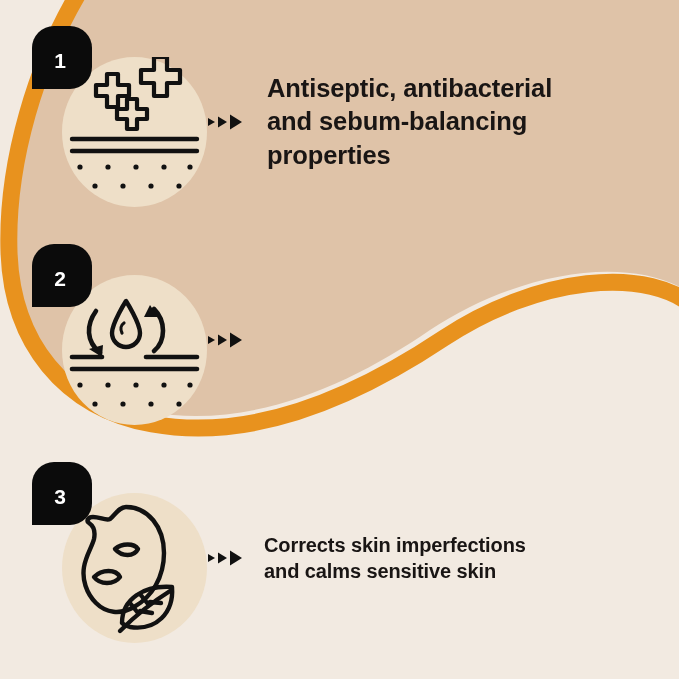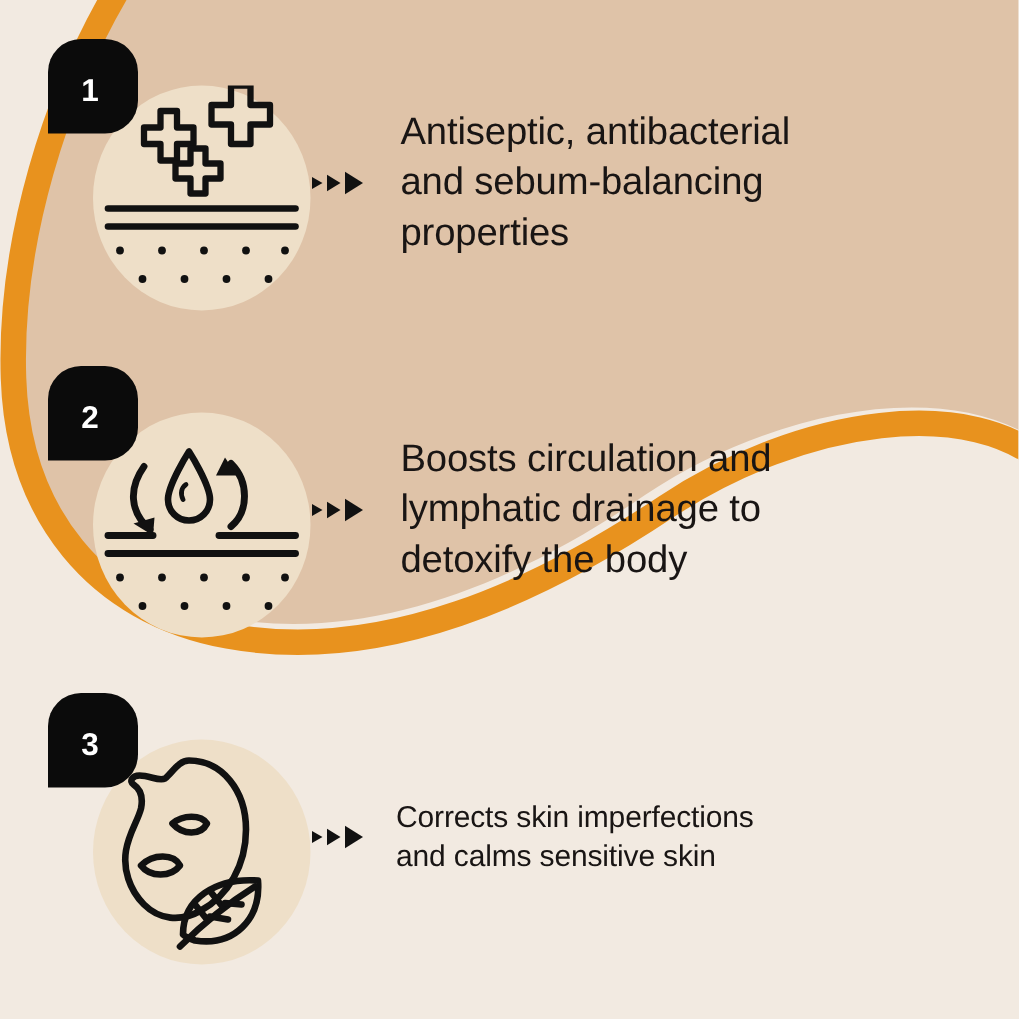--- a/index.html
+++ b/index.html
@@ -95,21 +95,21 @@
     z-index: 3;
   }
 
   .benefit-text {
     flex: 1 1 auto;
     padding-right: 24px;
     color: #191514;
     font-size: 25.5px;
     line-height: 1.30;
     letter-spacing: -0.1px;
-    font-weight: 400;
+    font-weight: 700;
     white-space: pre-line;
   }
   #benefit-text-1 { padding-left: 15px; }
   #benefit-text-2 { padding-left: 15px; }
   #benefit-text-3 { padding-left: 12px; font-size: 20px; }
 </style>
 </head>
 <body>
 
 <div id="infographic">
@@ -216,23 +216,20 @@
         </g>
       </svg>
 
       <svg class="arrow-marks" viewBox="0 0 40 20" xmlns="http://www.w3.org/2000/svg">
         <polygon points="2,6 9,10 2,14" fill="#111111"></polygon>
         <polygon points="12,4.5 21,10 12,15.5" fill="#111111"></polygon>
         <polygon points="24,2.5 36,10 24,17.5" fill="#111111"></polygon>
       </svg>
     </div>
 
-    <div class="benefit-text" id="benefit-text-2">Boosts circulation and
-lymphatic drainage to
-detoxify the body</div>
   </div>
 
   <div class="benefit-row" id="benefit-row-3">
     <div class="icon-cluster">
 
       <div class="step-badge">
         <span class="step-badge-number">3</span>
       </div>
 
       <div class="icon-disc"></div>

